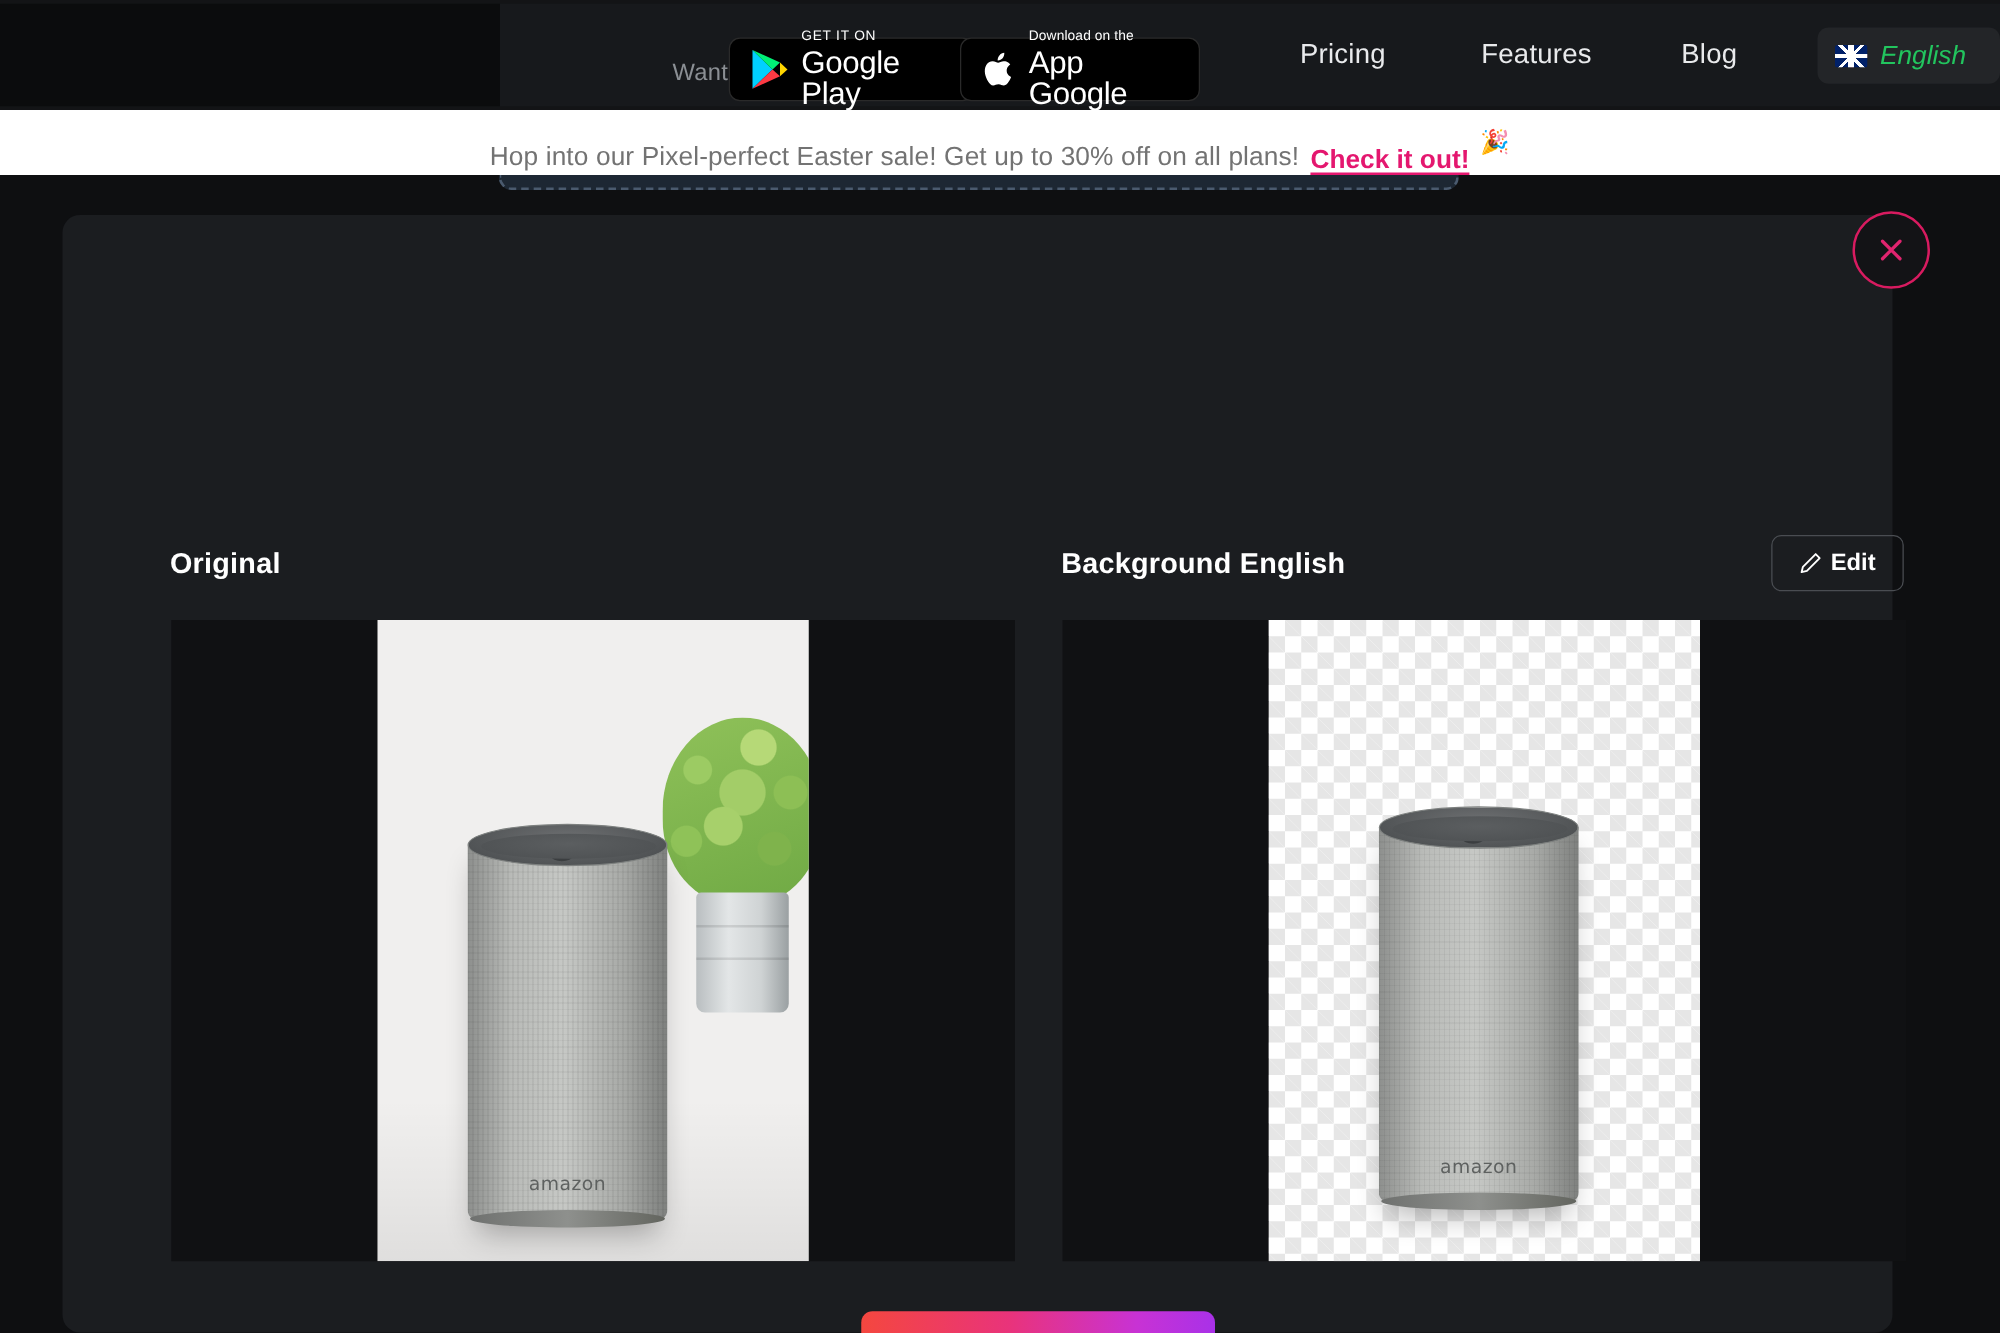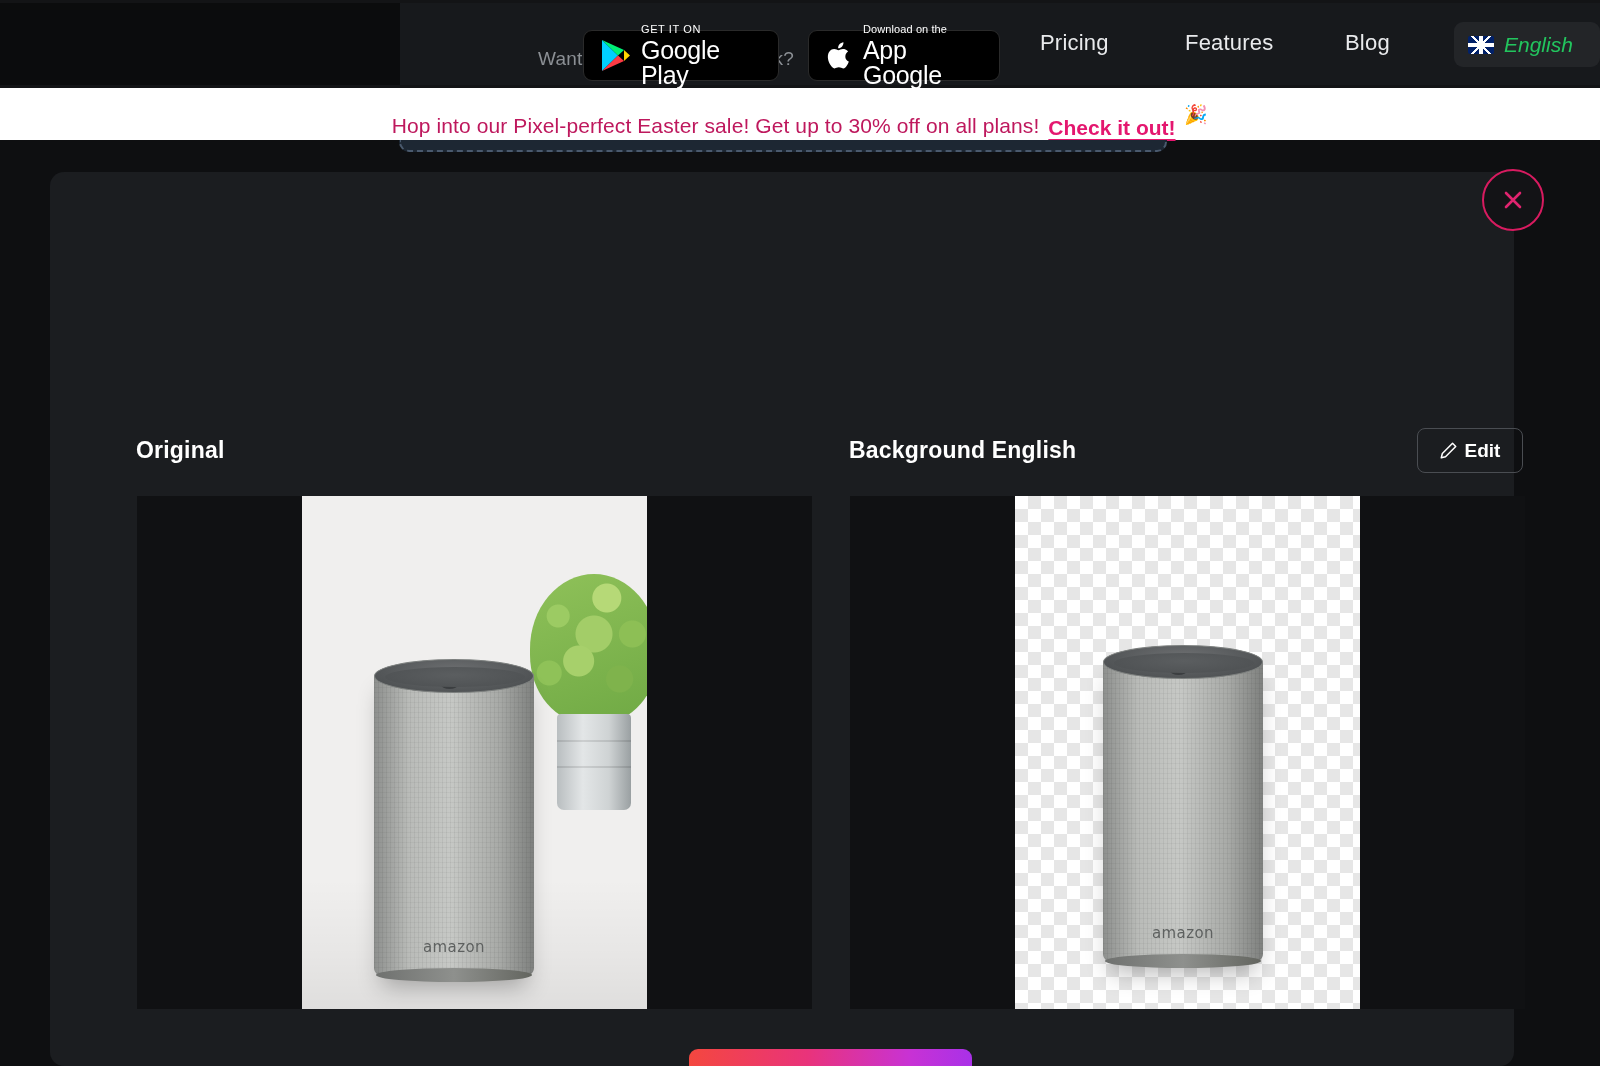--- a/index.html
+++ b/index.html
@@ -34,21 +34,21 @@
     white-space: nowrap;
   }
 
   .store-badge {
     position: absolute; top: 14px;
     height: 51px; border-radius: 9px; background: #000;
     display: flex; align-items: center; gap: 10px;
     padding: 0 17px; border: 1px solid #2a2a2a; margin-top: 16px;
   }
   .badge-google { left: 583px; width: 196px; }
-  .badge-apple  { left: 808px; width: 192px; }
+  .badge-apple  { left: 768px; width: 192px; }
   .badge-texts { display: flex; flex-direction: column; line-height: 1; }
   .badge-small {
     color: #fff; font-size: 11px; letter-spacing: .6px;
     text-transform: uppercase; margin-bottom: 3px;
   }
   .badge-small.lower { text-transform: none; letter-spacing: .1px; font-size: 11px; }
   .badge-big { color: #fff; font-size: 25px; font-weight: 500; letter-spacing: -.3px; }
 
   .gp-icon { width: 30px; height: 33px; flex: none; }
   .apple-icon { width: 27px; height: 32px; flex: none; fill: #fff; }
@@ -80,21 +80,21 @@
       #012169;
   }
   .lang-label { font-size: 21px; color: #22c55e; white-space: nowrap; font-style: italic; }
 
   
   .banner {
     position: absolute; top: 88px; left: 0; width: 1600px; height: 52px;
     background: #fff;
     display: flex; align-items: center; justify-content: center; gap: 9px;
   }
-  .banner-text { font-size: 21px; color: #be185d; letter-spacing: .1px; margin-top: 24px; }
+  .banner-text { font-size: 21px; color: #737373; letter-spacing: .1px; margin-top: 24px; }
   .banner-cta {
     font-size: 21px; color: #e4176f; font-weight: bold;
     text-decoration: underline; text-underline-offset: 4px; cursor: pointer; margin-top: 27px;
   }
   .banner-emoji { font-size: 19px; }
 
   
   .dropzone-peek {
     position: absolute; top: 140px; left: 399px; width: 768px; height: 12px;
     border: 2px dashed #4a5a6e; border-top: none;

